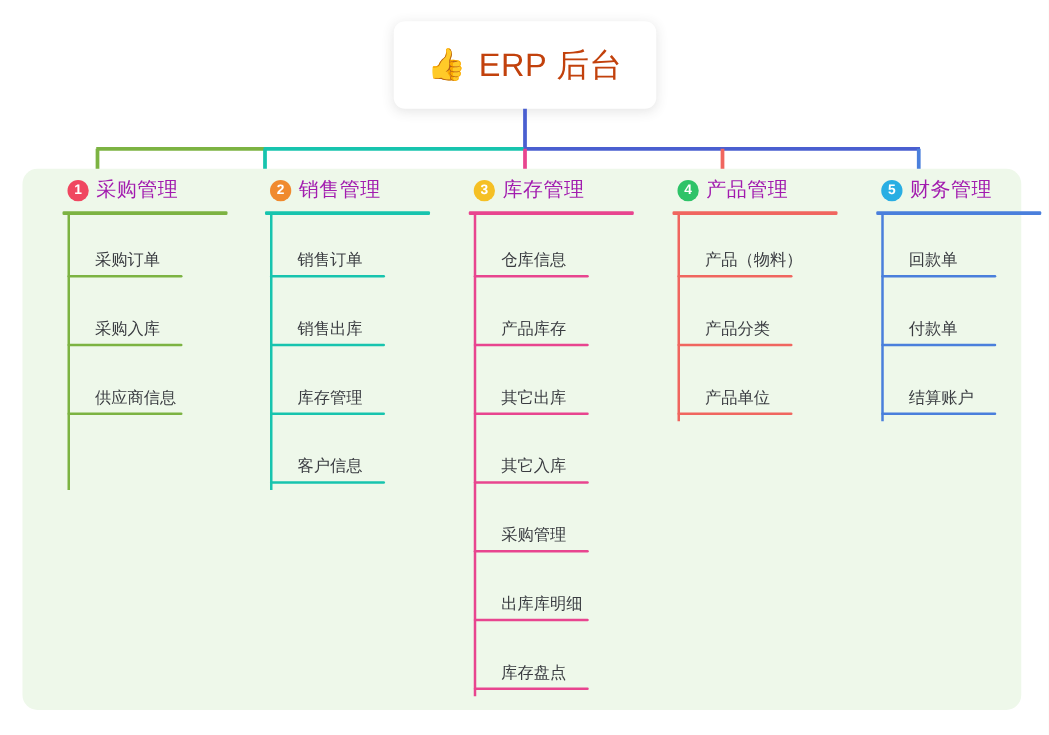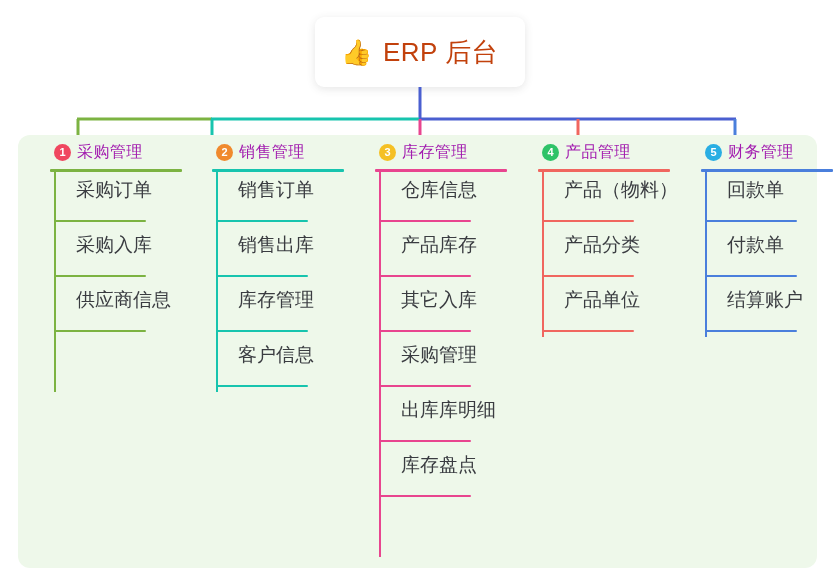--- a/index.html
+++ b/index.html
@@ -135,22 +135,22 @@
     width: 2px;
   }
   .item {
     position: relative;
     height: 55px;
     box-sizing: border-box;
   }
   .item-label {
     position: absolute;
     left: 22px;
-    bottom: 24px;
-    font-size: 19px;
+    bottom: 10px;
+    font-size: 13px;
     color: #3a3c41;
     white-space: nowrap;
   }
   .item-underline {
     position: absolute;
     left: 0px;
     bottom: 5px;
     height: 2px;
     width: 92px;
     border-radius: 1px;
@@ -240,20 +240,24 @@
             <div class="spine" style="background: rgb(232, 69, 143); height: 385px;"></div>
             <div class="item">
               <span class="item-label">仓库信息</span>
               <div class="item-underline" style="background: rgb(232, 69, 143);"></div>
             </div>
             <div class="item">
               <span class="item-label">产品库存</span>
               <div class="item-underline" style="background: rgb(232, 69, 143);"></div>
             </div>
             <div class="item">
+              <span class="item-label">其它出库</span>
+              <div class="item-underline" style="background: rgb(232, 69, 143);"></div>
+            </div>
+            <div class="item">
               <span class="item-label">其它入库</span>
               <div class="item-underline" style="background: rgb(232, 69, 143);"></div>
             </div>
             <div class="item">
               <span class="item-label">采购管理</span>
               <div class="item-underline" style="background: rgb(232, 69, 143);"></div>
             </div>
             <div class="item">
               <span class="item-label">出库库明细</span>
               <div class="item-underline" style="background: rgb(232, 69, 143);"></div>

